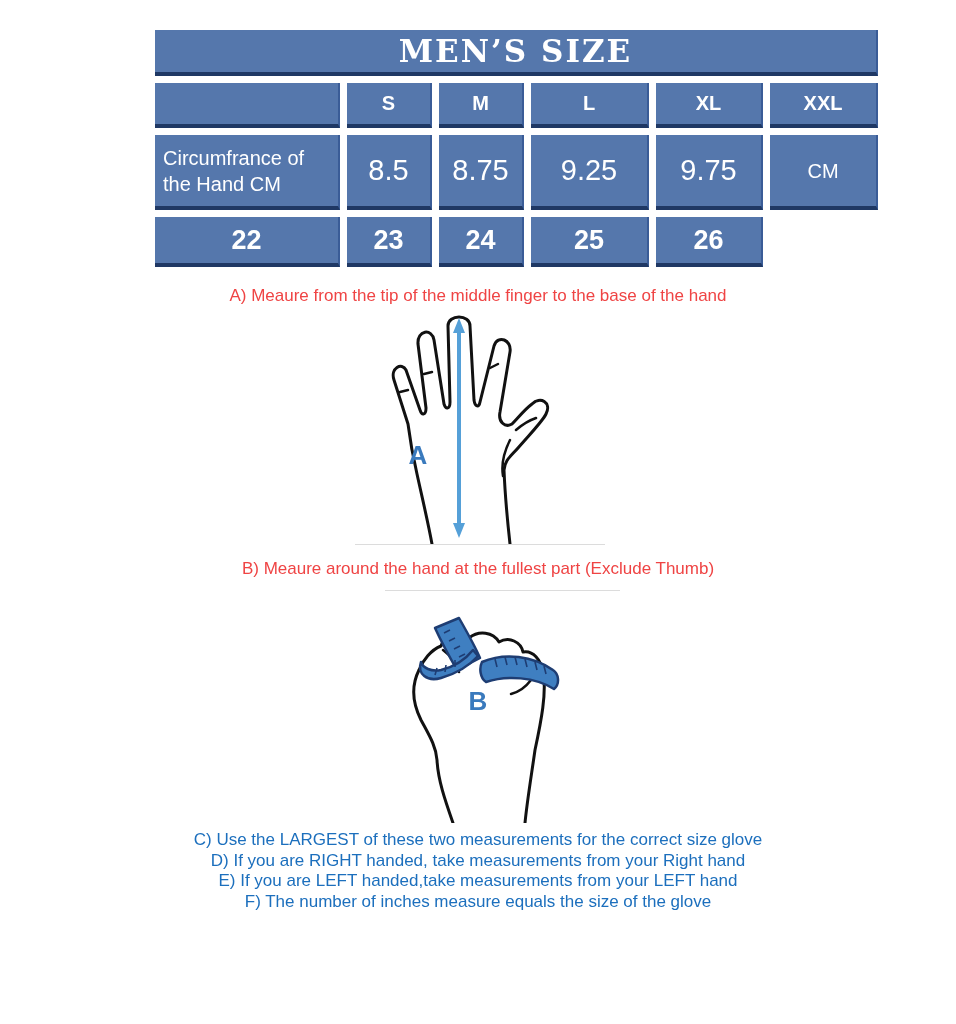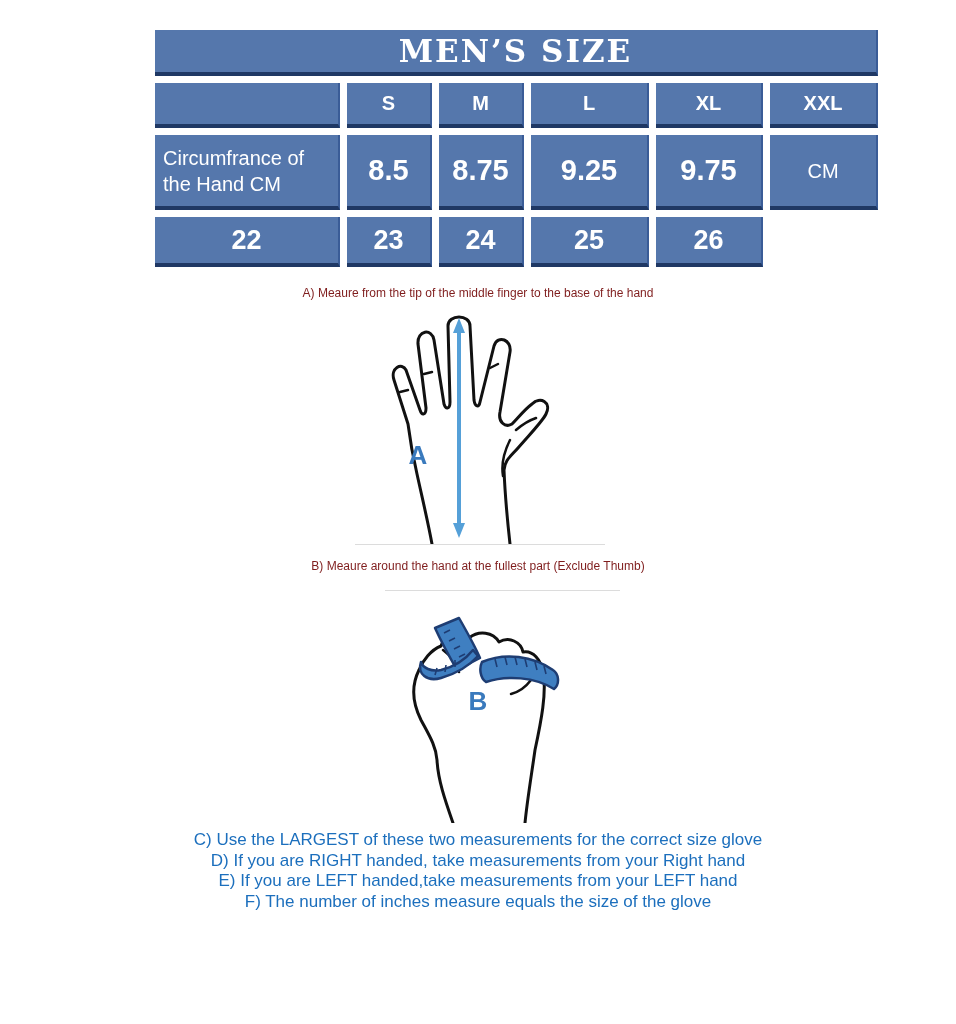--- a/index.html
+++ b/index.html
@@ -34,28 +34,28 @@
     font-size:31px;
     letter-spacing:2px;
   }
   .size-head{font-weight:bold;font-size:20px;}
   .row-label{
     justify-content:flex-start;text-align:left;
     font-size:20px;line-height:1.3;
     padding-left:8px;padding-right:5px;
   }
   .row-label.centered{justify-content:center;text-align:left;padding:0;}
-  .val-big{font-weight:bold;font-size:29px;}
+  .val-big{font-weight:normal;font-size:29px;}
   .val-med{font-weight:bold;font-size:27px;text-align:right;}
   
   .note{
     position:absolute;left:18px;width:920px;
     text-align:center;
-    color:#7f1d1d;
-    font-size:12px;
+    color:#ef4444;
+    font-size:17px;
   }
   .note-block{
     position:absolute;left:18px;width:920px;
     text-align:center;
     color:#1c6fbd;
     font-size:17px;line-height:20.5px;
   }
   
   .diagram{position:absolute;}
   .artifact-line{position:absolute;height:1px;background:#dcdcdc;}

